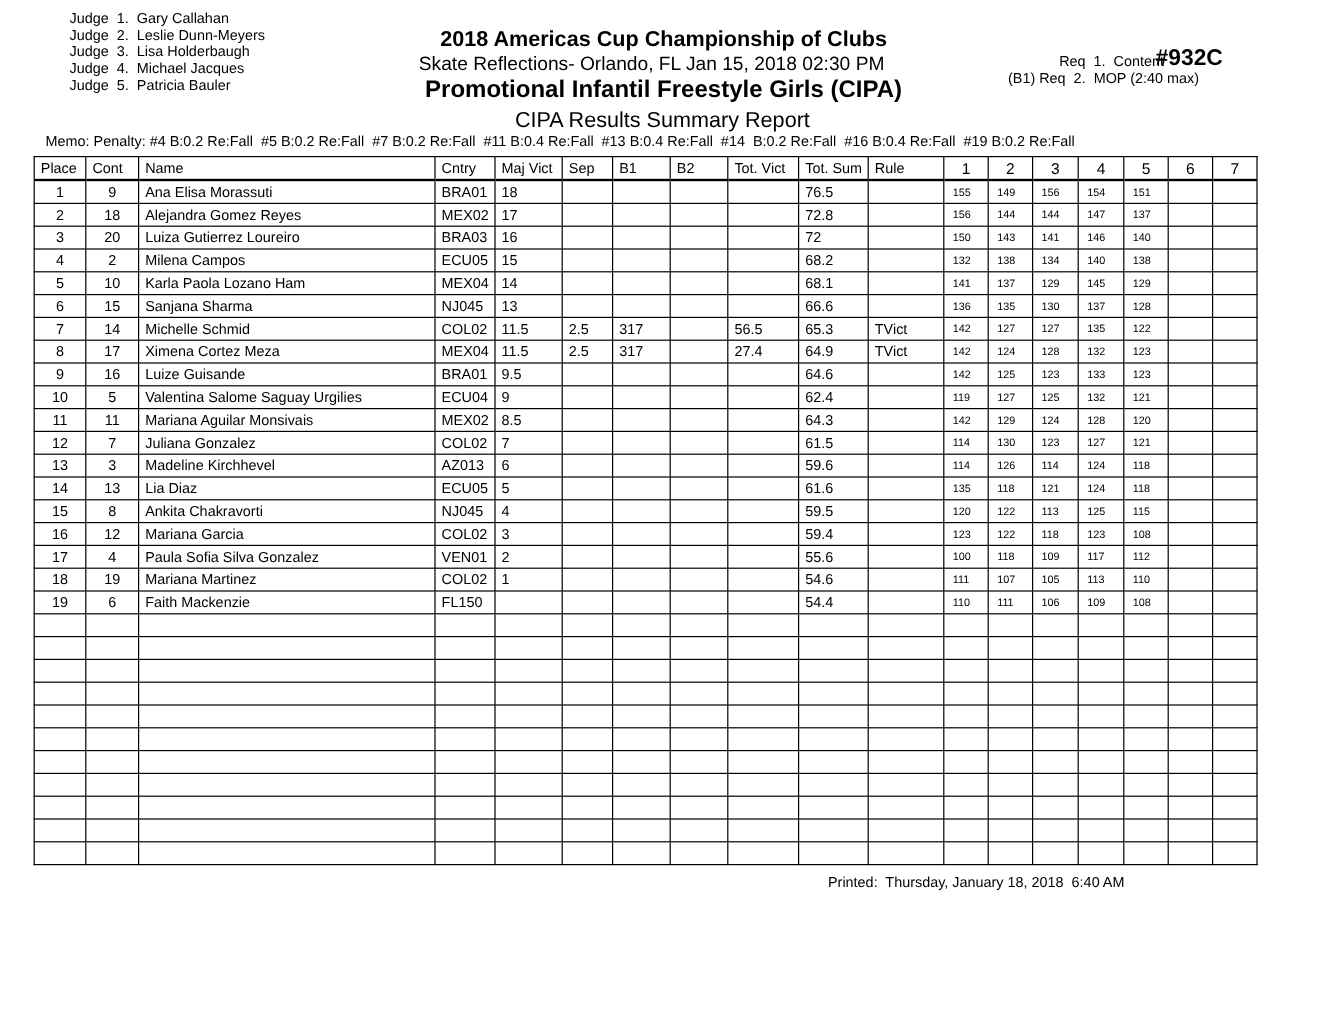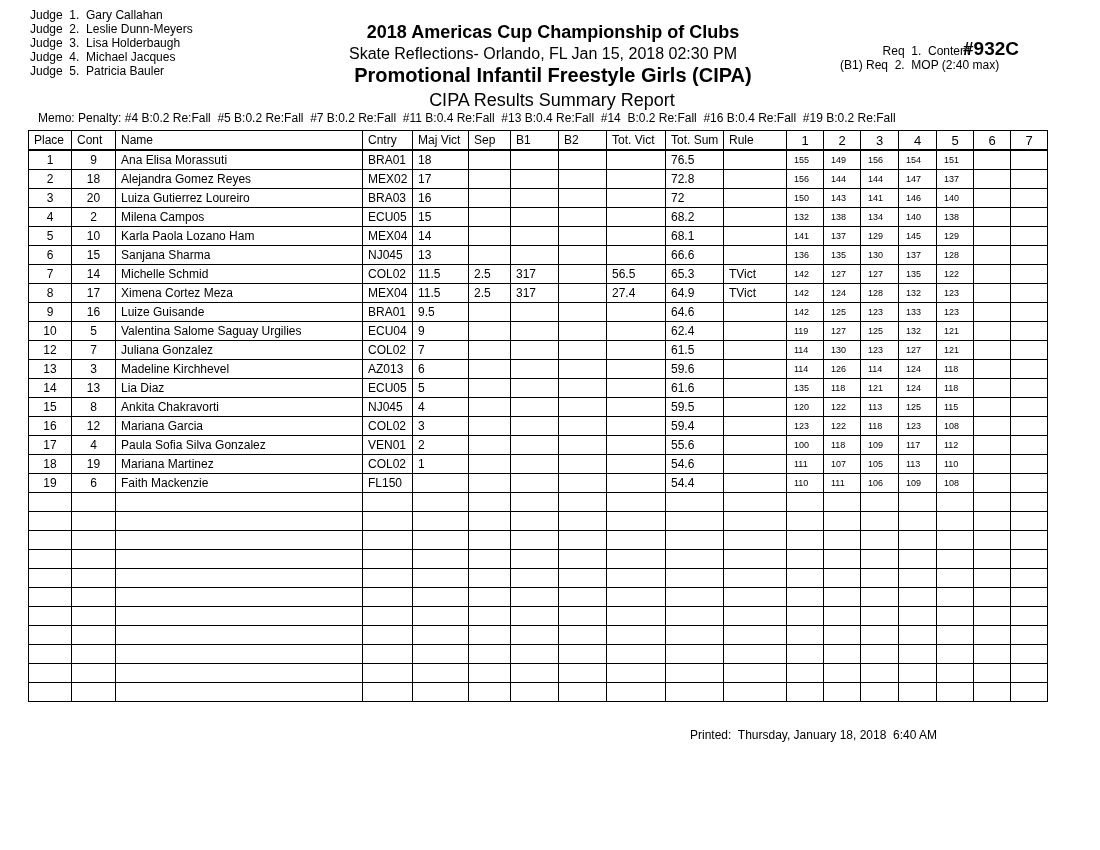--- a/index.html
+++ b/index.html
@@ -1,20 +1,20 @@
 <!DOCTYPE html>
 <html><head>
 <meta charset="utf-8">
 <style>
   html, body { margin: 0; padding: 0; background: #ffffff; }
   body { width: 1100px; height: 850px; position: relative; overflow: hidden;
          font-family: "Liberation Sans", sans-serif; color: #000; }
   .abs { position: absolute; }
   .judges { left: 30px; top: 8px; font-size: 12px; line-height: 14px; }
-  .judges div { white-space: pre; }
+  .judges div { white-space: pre; margin-left: 28px; }
   .title { left: 0; width: 1100px; text-align: center; }
   .t1 { top: 22px; font-size: 18px; font-weight: bold; left: 0; width: 1106px; }
   .t2 { top: 45px; font-size: 16px; left: 0; width: 1086px; }
   .t3 { top: 64px; font-size: 20px; font-weight: bold; left: 0; width: 1106px; }
   .t4 { top: 90px; font-size: 18px; left: 0; width: 1104px; }
   .event-code { left: 963px; top: 38px; font-size: 19px; font-weight: bold; }
   .reqs { left: 840px; top: 44px; font-size: 12px; line-height: 14px; text-align: right; width: 130px; }
   .reqs div { white-space: pre; }
   .memo { left: 38px; top: 111px; font-size: 12px; white-space: pre; }
   table.results { position: absolute; left: 28px; top: 130px; border-collapse: collapse; table-layout: fixed; }
@@ -289,20 +289,40 @@
         <td></td>
         <td class="sc">119</td>
         <td class="sc">127</td>
         <td class="sc">125</td>
         <td class="sc">132</td>
         <td class="sc">121</td>
         <td class="sc"></td>
         <td class="sc"></td>
       </tr>
       <tr>
+        <td class="c">11</td>
+        <td class="c">11</td>
+        <td>Mariana Aguilar Monsivais</td>
+        <td>MEX02</td>
+        <td>8.5</td>
+        <td></td>
+        <td></td>
+        <td></td>
+        <td></td>
+        <td>64.3</td>
+        <td></td>
+        <td class="sc">142</td>
+        <td class="sc">129</td>
+        <td class="sc">124</td>
+        <td class="sc">128</td>
+        <td class="sc">120</td>
+        <td class="sc"></td>
+        <td class="sc"></td>
+      </tr>
+      <tr>
         <td class="c">12</td>
         <td class="c">7</td>
         <td>Juliana Gonzalez</td>
         <td>COL02</td>
         <td> 7</td>
         <td></td>
         <td></td>
         <td></td>
         <td></td>
         <td>61.5</td>

